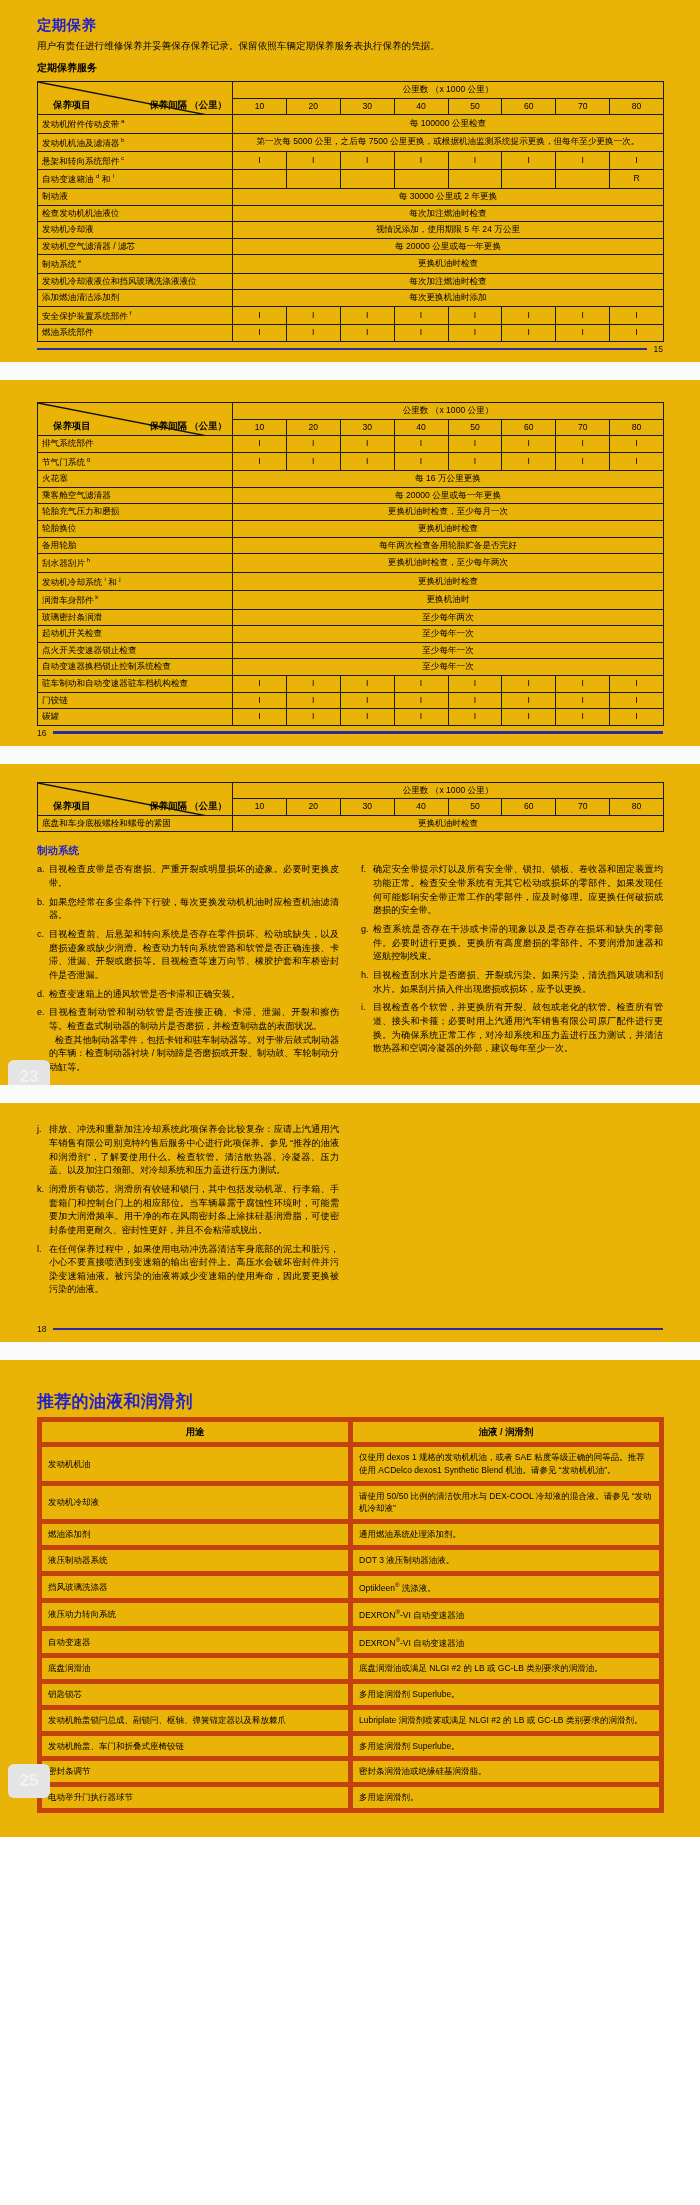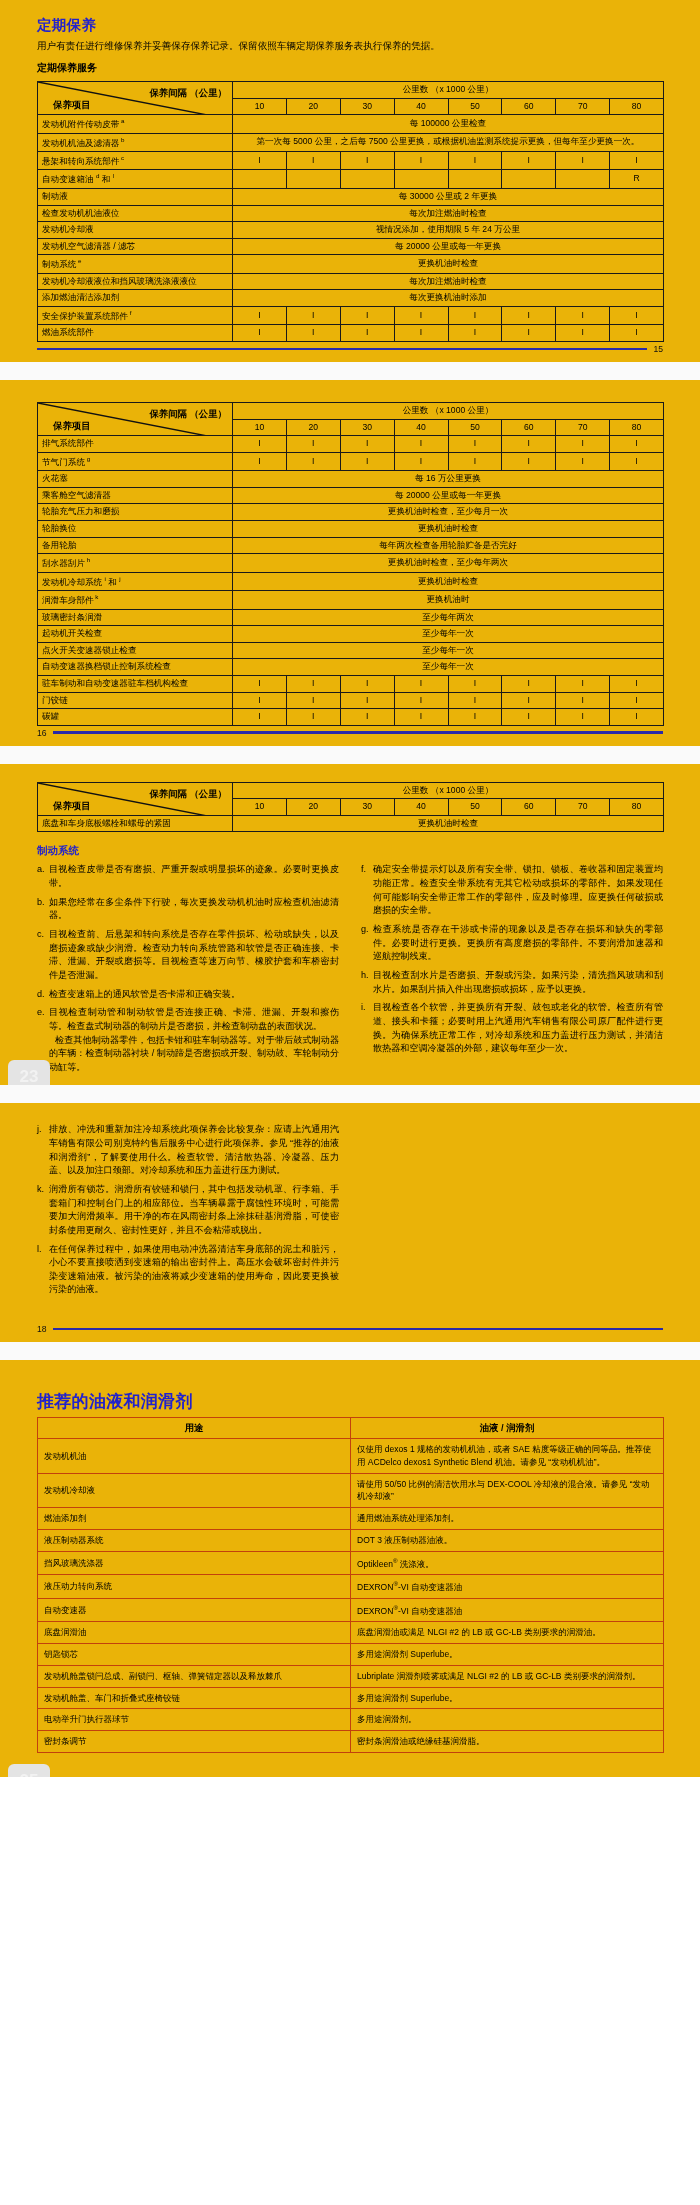--- a/index.html
+++ b/index.html
@@ -61,21 +61,21 @@
     width:195px;
     padding:0 !important;
     height:38px;
     overflow:hidden;
   }
   .corner .diag {
     position:absolute; inset:0;
   }
   .corner .lbl-int {
     position:absolute;
-    right:5px; top:5px;
+    right:5px; top:17px;
     font-weight:bold;
     font-size:9.4px;
   }
   .corner .lbl-item {
     position:absolute;
     left:15px; bottom:2px;
     font-weight:bold;
     font-size:9.4px;
   }
   .km-head {
@@ -156,21 +156,21 @@
     letter-spacing:0px;
   }
 
   
   table.fluids {
     border-collapse:collapse;
     width:627px;
     table-layout:fixed;
   }
   table.fluids th, table.fluids td {
-    border:1px solid #c2410c;
+    border:5px solid #c2410c;
     font-size:8.5px;
     padding:4px 6px;
     vertical-align:middle;
     line-height:1.5;
   }
   table.fluids th {
     text-align:center;
     font-weight:bold;
     font-size:9.4px;
     padding:3px 6px;
@@ -614,22 +614,22 @@
         </tr>
         <tr>
           <td class="use">发动机舱盖锁闩总成、副锁闩、枢轴、弹簧锚定器以及释放棘爪</td>
           <td>Lubriplate 润滑剂喷雾或满足 NLGI #2 的 LB 或 GC-LB 类别要求的润滑剂。</td>
         </tr>
         <tr>
           <td class="use">发动机舱盖、车门和折叠式座椅铰链</td>
           <td>多用途润滑剂 Superlube。</td>
         </tr>
         <tr>
+          <td class="use">密封条调节</td>
+          <td>密封条润滑油或绝缘硅基润滑脂。</td>
+        </tr>
+        <tr>
           <td class="use">电动举升门执行器球节</td>
           <td>多用途润滑剂。</td>
-        </tr>
-        <tr>
-          <td class="use">密封条调节</td>
-          <td>密封条润滑油或绝缘硅基润滑脂。</td>
         </tr>
       </tbody>
   </table>
 </div>
 
 </body></html>

